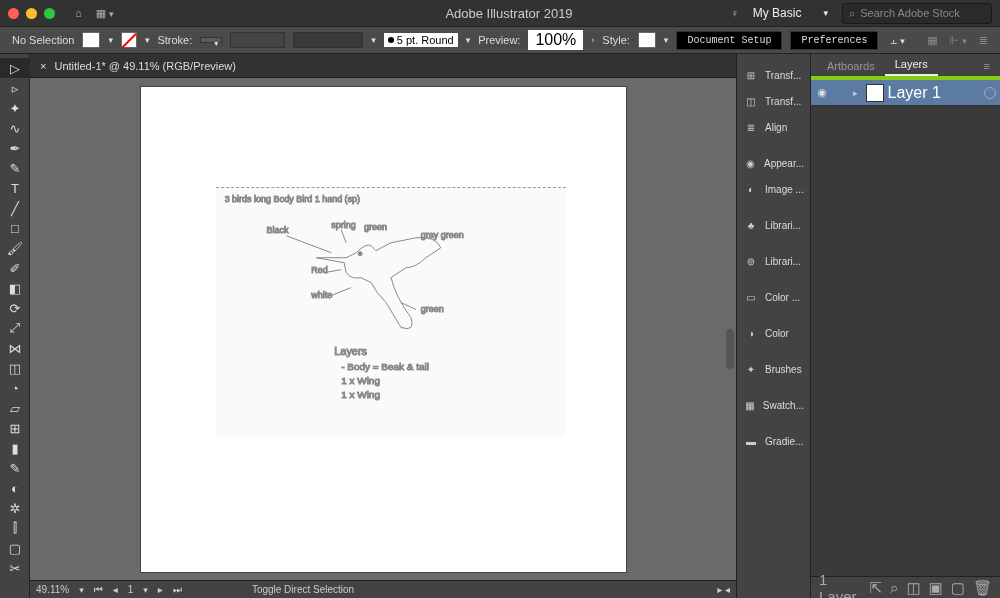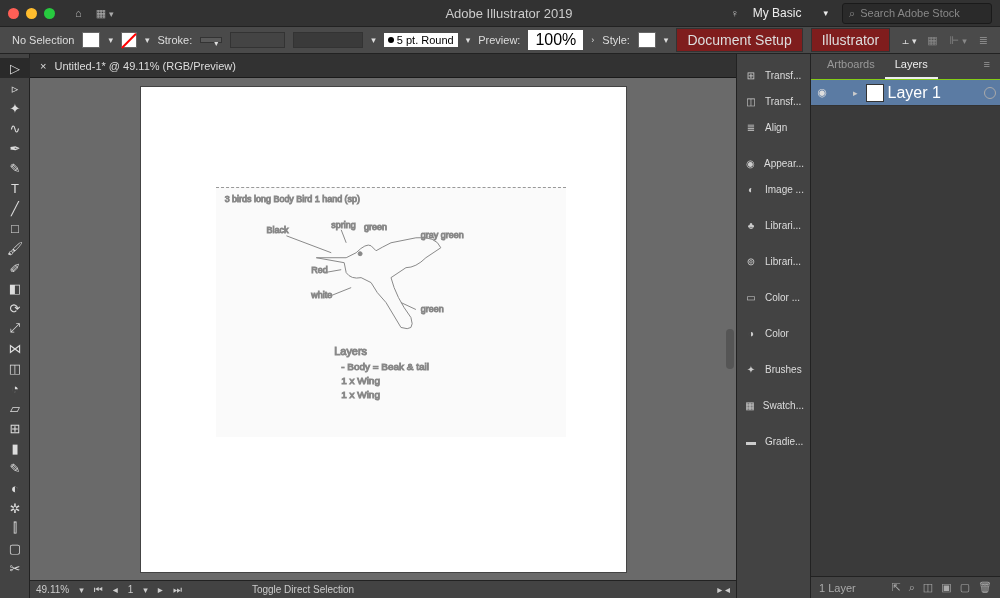--- a/index.html
+++ b/index.html
@@ -17,51 +17,51 @@
 .swatch { width: 18px; height: 16px; border: 1px solid #666; background: #fff; }
 .swatch-none { background: #fff; position: relative; width: 16px; height: 16px; border: 1px solid #666; }
 .swatch-none::after { content: ''; position: absolute; width: 140%; height: 2px; background: red; top: 50%; left: -20%; transform: rotate(-45deg); }
 .dd { background: #5a5a5a; border: 1px solid #333; padding: 2px 15px 2px 5px; position: relative; font-size: 10px; }
 .dd::after { content: '▾'; position: absolute; right: 3px; top: 1px; font-size: 8px; }
 .wide { width: 55px; background: #444; height: 16px; border: 1px solid #333; }
 .stroke-prev { width: 70px; height: 16px; background: #3a3a3a; border: 1px solid #333; }
 .pt-box { background: #fff; color: #000; padding: 1px 4px; display: flex; align-items: center; gap: 3px; }
 .pt-box .dot { width: 6px; height: 6px; background: #000; border-radius: 50%; }
 .opacity-box { background: #fff; color: #000; padding: 1px 7px; font-size: 16px; }
-.btn { background: #7f1d1d; border: 1px solid #333; padding: 3px 10px; font-size: 14px; }
+.btn { background: #000000; border: 1px solid #333; padding: 3px 10px; font-size: 10px; font-family: Liberation Mono, monospace; }
 .cb-right { margin-left: auto; display: flex; gap: 12px; color: #888; align-items: center; }
 .main { display: flex; height: 544px; }
 .tools { width: 30px; background: #434343; border-right: 1px solid #222; display: flex; flex-direction: column; padding-top: 4px; }
 .tool { width: 30px; height: 20px; display: flex; align-items: center; justify-content: center; color: #ddd; font-size: 13px; cursor: pointer; }
 .tool.active { background: #2a2a2a; }
 .center { flex: 1; display: flex; flex-direction: column; background: #262626; }
 .doc-tab { height: 24px; background: #323232; display: flex; align-items: center; padding: 0 10px; gap: 8px; color: #ddd; font-size: 11px; border-bottom: 1px solid #1a1a1a; }
 .canvas-area { flex: 1; background: #6a6a6a; display: flex; align-items: center; justify-content: center; overflow: hidden; position: relative; text-align: right; }
 .artboard { width: 485px; height: 485px; background: #fff; box-shadow: 0 0 0 1px #444; position: relative; }
 .sketch { position: absolute; top: 100px; left: 75px; width: 350px; height: 250px; background: #fafafa; border-top: 1px dashed #999; }
 .sketch svg { width: 100%; height: 100%; }
 .status { height: 18px; background: #434343; display: flex; align-items: center; padding: 0 6px; gap: 10px; font-size: 10px; color: #ccc; border-top: 1px solid #222; }
 .status-center { margin-left: 60px; }
 .panel-strip { width: 74px; background: #434343; border-left: 1px solid #222; padding-top: 8px; }
 .panel-item { display: flex; align-items: center; gap: 6px; padding: 5px 6px; font-size: 10px; color: #ddd; cursor: pointer; }
 .panel-icon { width: 16px; height: 16px; display: flex; align-items: center; justify-content: center; color: #ccc; }
 .panel-gap { height: 10px; }
 .right-panel { width: 190px; background: #434343; border-left: 1px solid #222; display: flex; flex-direction: column; }
-.panel-tabs { display: flex; height: 26px; border-bottom: 1px solid #84cc16; padding: 0 6px; }
+.panel-tabs { display: flex; height: 26px; align-items: flex-end; border-bottom: 4px solid #84cc16; padding: 0 6px; }
 .ptab { padding: 4px 10px; font-size: 11px; color: #999; cursor: pointer; }
 .ptab.active { color: #eee; border-bottom: 2px solid #eee; }
 .ptab-menu { margin-left: auto; color: #999; padding: 4px; }
 .layer-row { display: flex; align-items: center; height: 26px; background: #5b7ba3; border-bottom: 1px solid #333; gap: 4px; padding: 0 4px; }
 .eye { width: 14px; color: #ddd; font-size: 11px; text-align: center; }
 .layer-arrow { color: #ccc; font-size: 9px; padding: 0 4px; }
 .layer-thumb { width: 18px; height: 18px; background: #fff; border: 1px solid #333; }
 .layer-name { color: #fff; font-size: 16px; flex: 1; }
 .layer-target { width: 12px; height: 12px; border: 1px solid #aaa; border-radius: 50%; }
 .layers-fill { flex: 1; background: #3a3a3a; }
-.layers-footer { height: 22px; background: #434343; display: flex; align-items: center; padding: 0 8px; gap: 10px; font-size: 11px; color: #aaa; border-top: 1px solid #222; }
+.layers-footer { height: 22px; background: #434343; display: flex; align-items: center; padding: 0 8px; gap: 10px; font-size: 15px; color: #aaa; border-top: 1px solid #222; }
 .lf-icons { margin-left: auto; display: flex; gap: 8px; }
 .caret { font-size: 9px; }
 .dock-toggle { position: absolute; right: 2px; top: 50%; width: 8px; height: 40px; background: #555; border-radius: 4px; }
 </style>
 </head>
 <body>
 
 <div class="titlebar">
   <div class="traffic">
     <span class="tl-red"></span>
@@ -102,21 +102,21 @@
     <span>5 pt. Round</span>
   </div>
     <span class="caret">▾</span>
   <span>Preview:</span>
   <div class="opacity-box">100%</div>
   <span class="caret">›</span>
   <span>Style:</span>
   <div class="swatch"></div>
     <span class="caret">▾</span>
   <div class="btn">Document Setup</div>
-  <div class="btn">Illustrator</div>
+  <div class="btn">Preferences</div>
   <span style="margin-left:4px;">⫠ <span class="caret">▾</span></span>
   <div class="cb-right">
     <span>▦</span>
     <span>⊩ <span class="caret">▾</span></span>
     <span>≣</span>
   </div>
 </div>
 
 <div class="main">
   <div class="tools">

